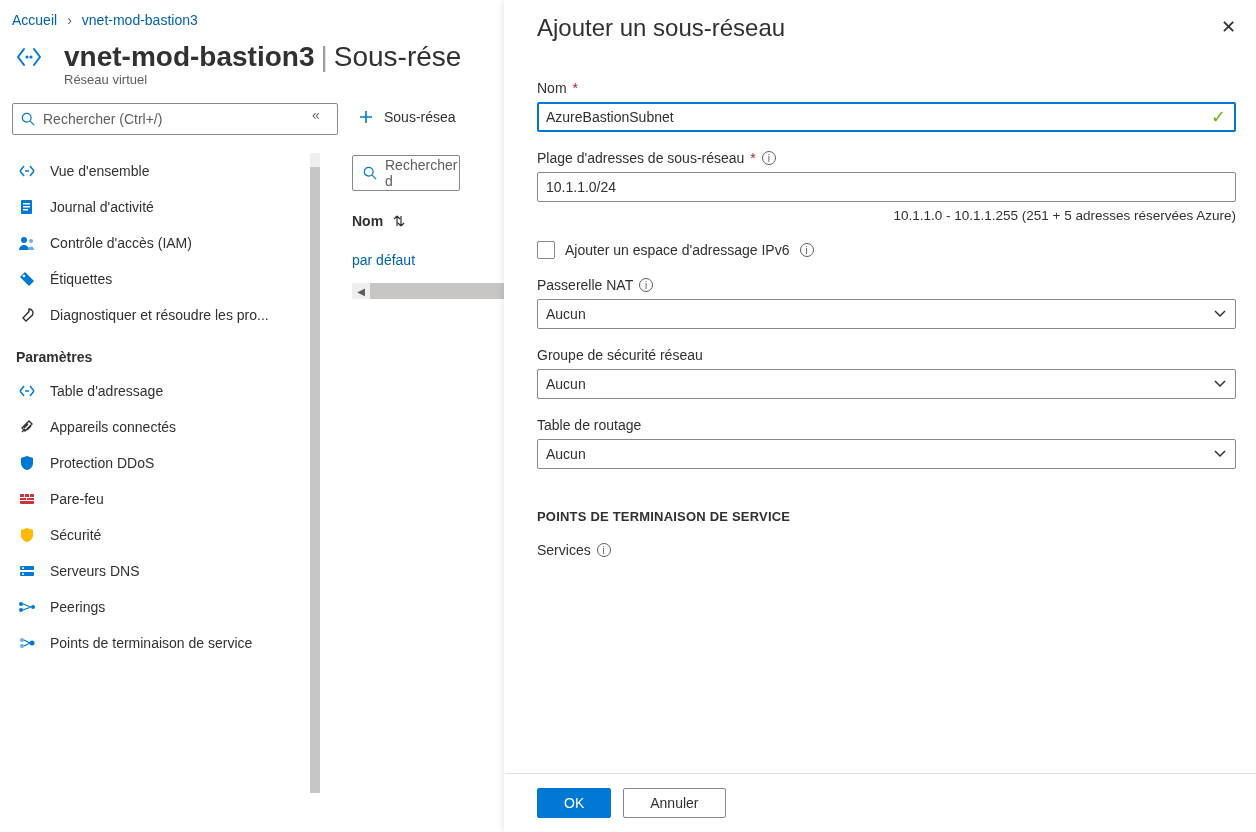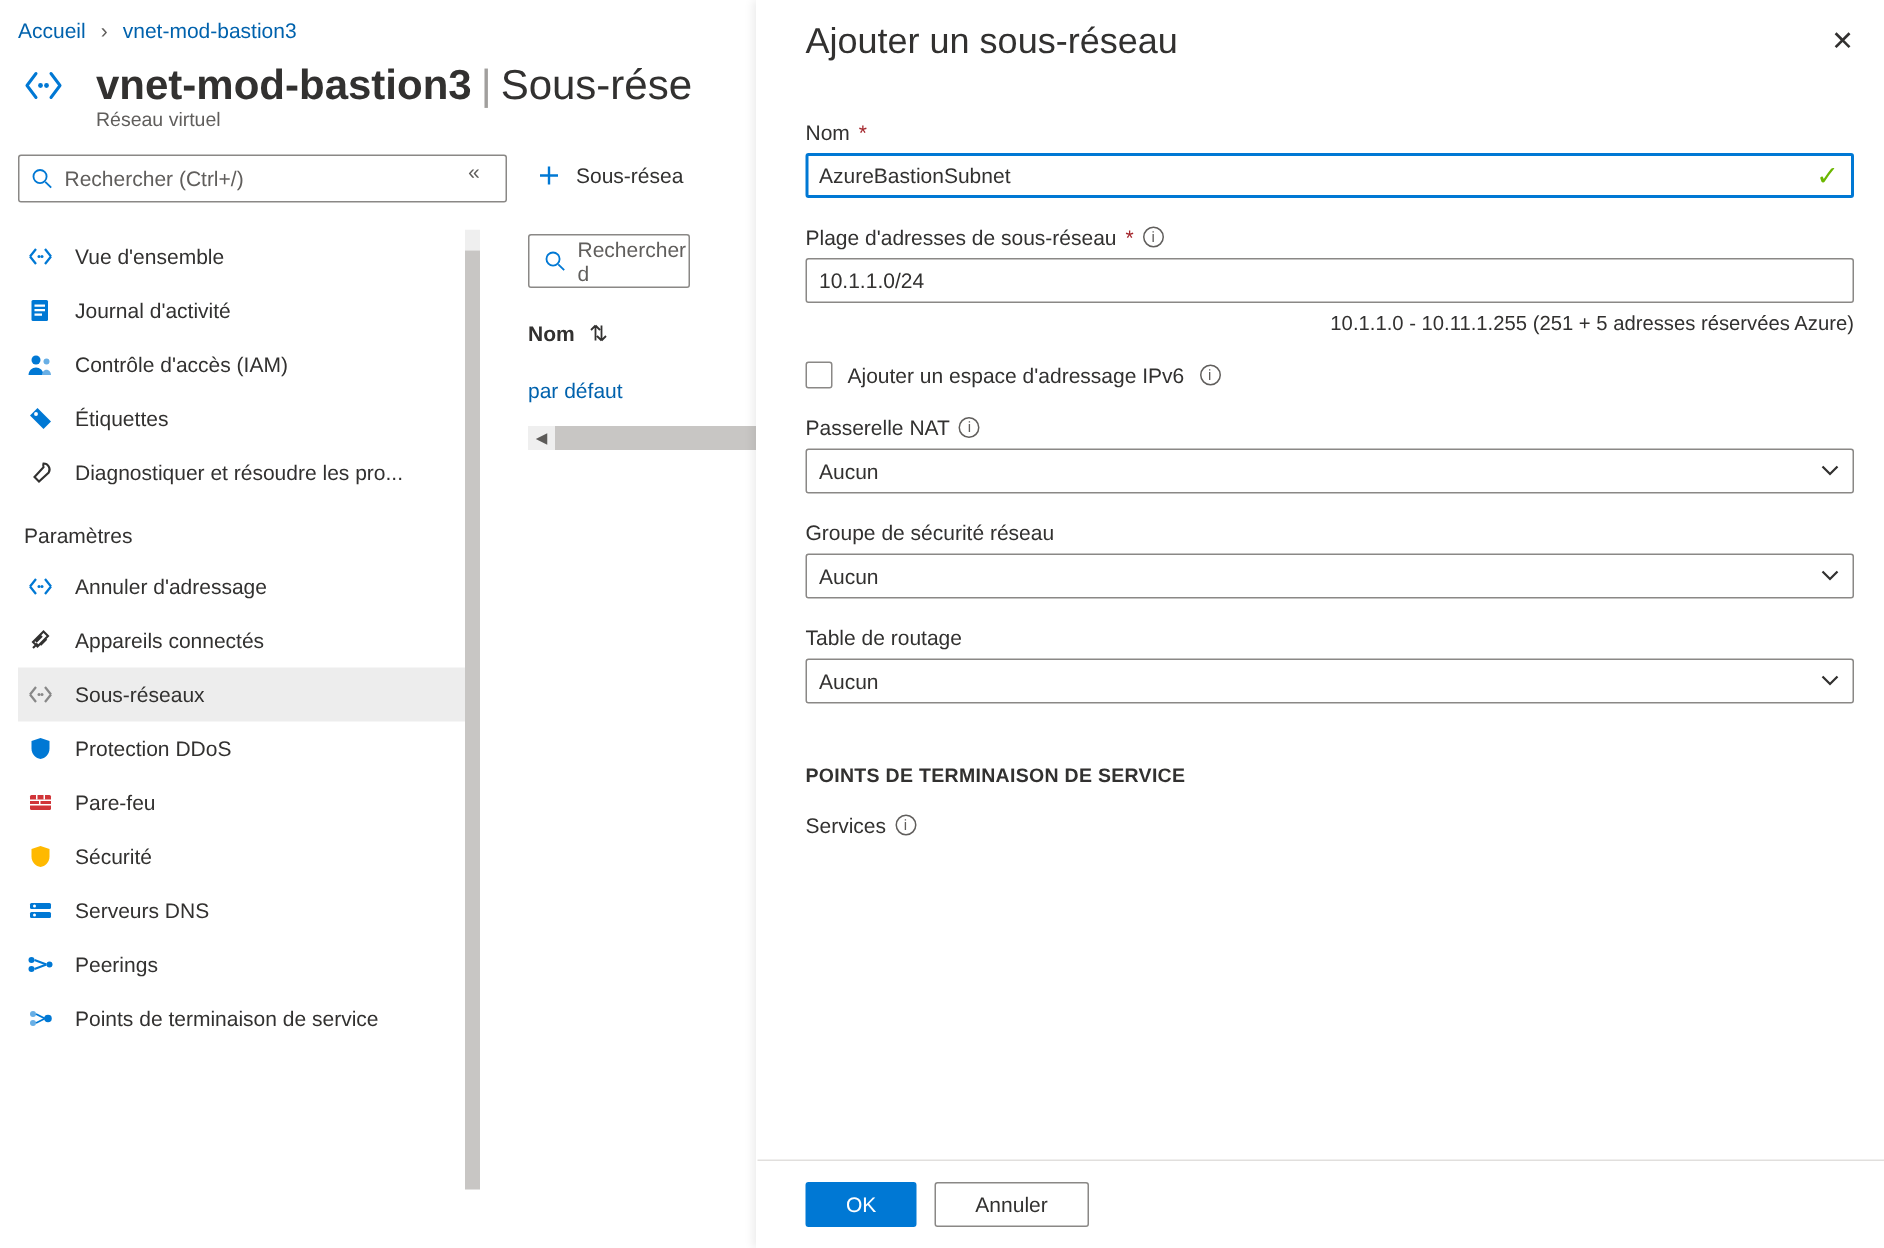--- a/index.html
+++ b/index.html
@@ -34,21 +34,21 @@
   .search{display:flex;align-items:center;gap:8px;width:326px;height:32px;border:1px solid var(--border);border-radius:2px;padding:0 8px;color:var(--muted);font-size:14px}
   .collapse{position:absolute;left:312px;top:22px;color:var(--muted);font-size:14px;cursor:pointer;transform:rotate(180deg)}
   .navscroll{position:relative;margin-top:18px;height:640px;overflow:hidden}
   .scrollgutter{position:absolute;right:-6px;top:0;width:16px;height:100%;background:#fff}
   .scrollthumb{position:absolute;right:-6px;top:14px;width:16px;height:630px;background:#c8c6c4}
   .scrolltop{position:absolute;right:-6px;top:0;width:16px;height:14px;background:#efefef}
   .navlist{list-style:none;margin:0;padding:0}
   .navlist li{display:flex;align-items:center;gap:14px;height:36px;padding:0 0 0 6px;font-size:14px;cursor:pointer}
   .navlist li.selected{background:var(--selected)}
   .navlist .ic{width:18px;height:18px;display:flex;align-items:center;justify-content:center}
-  .sect{font-weight:400;padding:16px 0 8px 4px;font-size:14px}
+  .sect{font-weight:700;padding:16px 0 8px 4px;font-size:14px}
 
   
   .content{flex:1;padding:18px 12px 0 32px;min-width:0}
   .btn-add{display:inline-flex;align-items:center;gap:10px;color:var(--text);font-size:14px;padding:4px 6px}
   .search2{display:flex;align-items:center;gap:8px;width:108px;height:36px;border:1px solid var(--border);border-radius:2px;padding:0 10px;margin-top:26px;color:var(--muted);font-size:14px}
   .thead{display:flex;align-items:center;gap:10px;margin-top:22px;font-weight:600;font-size:14px}
   .row{margin-top:22px}
   .row a{font-size:14px}
   .hscroll{position:relative;margin-top:14px;height:16px}
   .hs-left{position:absolute;left:0;width:18px;height:16px;background:#efefef;display:flex;align-items:center;justify-content:center;color:#5d5b59;font-size:10px}
@@ -180,39 +180,29 @@
 
       <ul class="navlist">
         <li>
           <span class="ic">
               <svg width="18" height="14" viewBox="0 0 18 14">
                 <path d="M2 7 L6 2 M2 7 L6 12 M16 7 L12 2 M16 7 L12 12" stroke="#0078d4" stroke-width="1.5" fill="none"></path>
                 <circle cx="8" cy="7" r="1" fill="#0078d4"></circle>
                 <circle cx="10" cy="7" r="1" fill="#0078d4"></circle>
               </svg>
             </span>
-          <span>Annuler d'adressage</span>
+          <span>Table d'adressage</span>
         </li>
         <li>
           <span class="ic">
               <svg width="16" height="16" viewBox="0 0 16 16">
                 <path d="M5 9l4-4m-1 6l4-4M3 13l3-3m4-8l3 3-7 7-3-3z" stroke="#323130" stroke-width="1.4" fill="none"></path>
               </svg>
             </span>
           <span>Appareils connectés</span>
-        </li>
-        <li class="selected">
-          <span class="ic">
-              <svg width="18" height="14" viewBox="0 0 18 14">
-                <path d="M2 7 L6 2 M2 7 L6 12 M16 7 L12 2 M16 7 L12 12" stroke="#888" stroke-width="1.5" fill="none"></path>
-                <circle cx="8" cy="7" r="1" fill="#888"></circle>
-                <circle cx="10" cy="7" r="1" fill="#888"></circle>
-              </svg>
-            </span>
-          <span>Sous-réseaux</span>
         </li>
         <li>
           <span class="ic">
               <svg width="16" height="16" viewBox="0 0 16 16">
                 <path d="M8 1l6 2v5c0 4-3 6.5-6 7-3-.5-6-3-6-7V3l6-2z" fill="#0078d4"></path>
               </svg>
             </span>
           <span>Protection DDoS</span>
         </li>
         <li>
@@ -331,21 +321,21 @@
       </div>
     </div>
 
     <div class="fld">
       <div class="lbl">
         <span>Plage d'adresses de sous-réseau</span>
           <span class="req">*</span>
         <span class="info">i</span>
       </div>
       <input class="in" value="10.1.1.0/24" style="">
-      <div class="hint">10.1.1.0 - 10.11.1.255 (251 + 5 adresses réservées Azure)</div>
+      <div class="hint">10.1.1.0 - 10.1.1.255 (251 + 5 adresses réservées Azure)</div>
     </div>
 
     <div class="fld chk">
       <span class="box"></span>
       <span>Ajouter un espace d'adressage IPv6</span>
       <span class="info">i</span>
     </div>
 
     <div class="fld">
       <div class="lbl">

